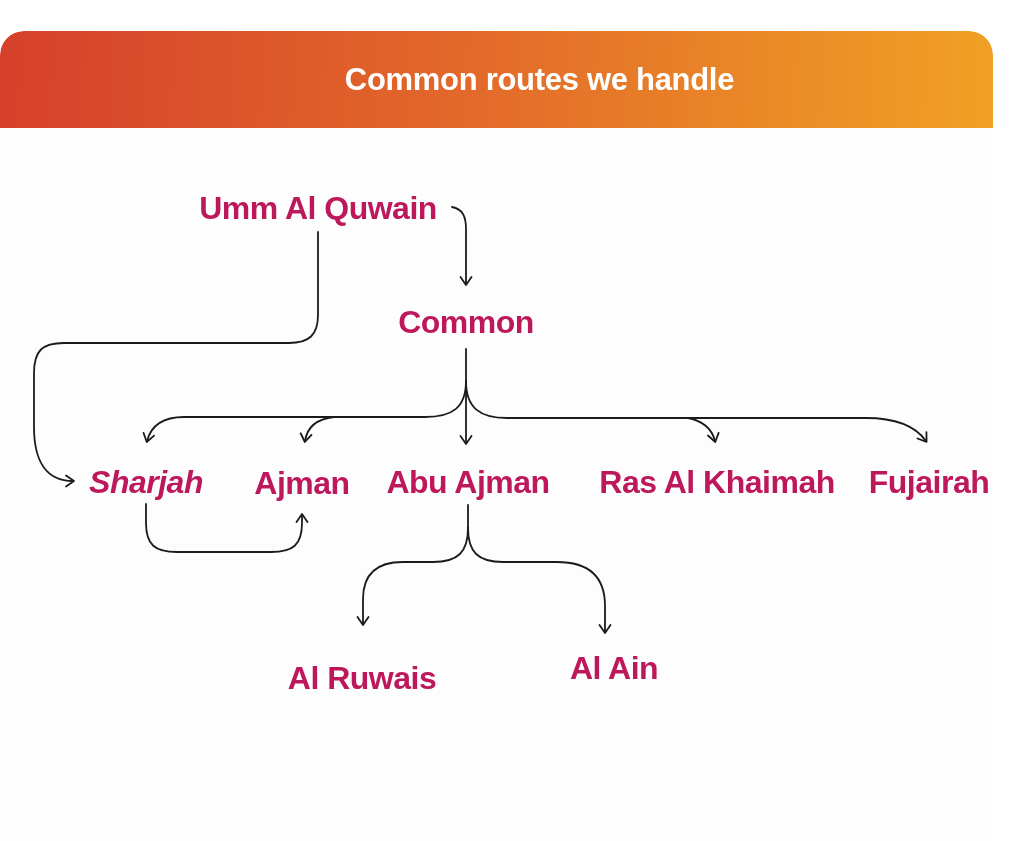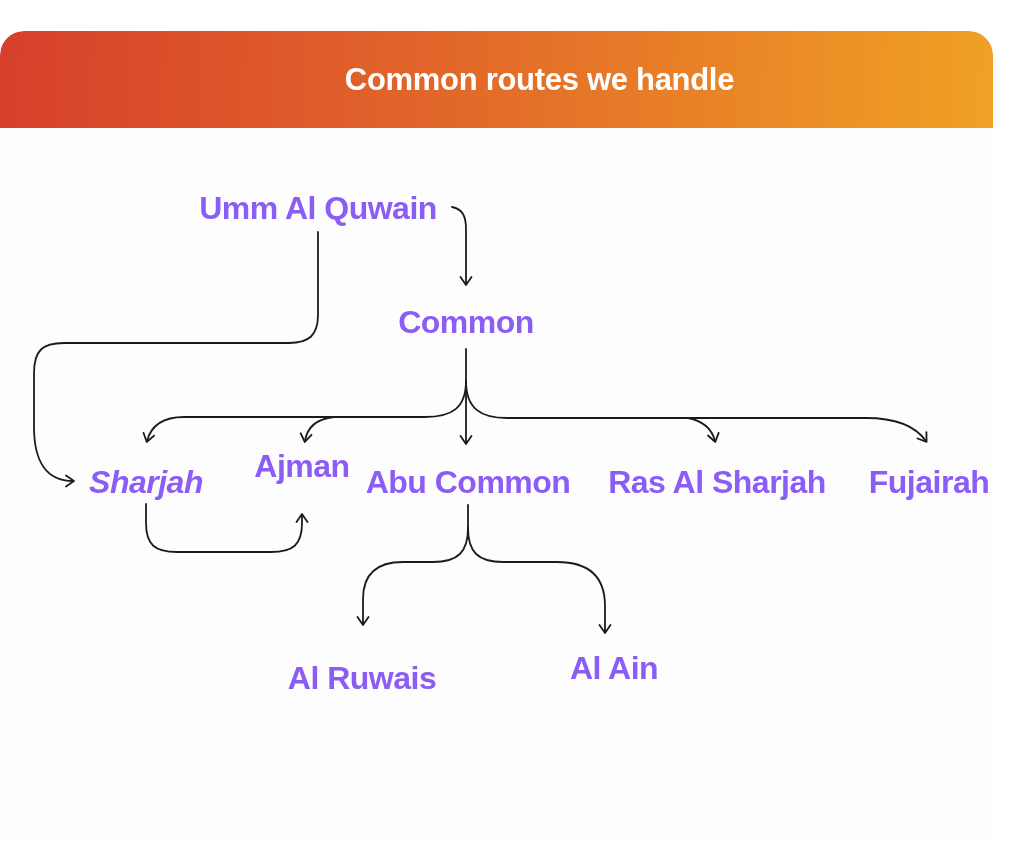--- a/index.html
+++ b/index.html
@@ -24,21 +24,21 @@
     font-size:31px;
     font-weight:700;
     letter-spacing:-0.3px;
   }
   svg.wires { position:absolute; left:0; top:0; width:1024px; height:841px; }
   svg.wires path { fill:none; stroke:#1b1b1b; stroke-width:1.8; stroke-linecap:round; }
   .node {
     position:absolute;
     transform:translate(-50%,-50%);
     font-size:32px; font-weight:700;
-    color:#8b5cf6;
+    color:#be185d;
     letter-spacing:-0.5px;
     white-space:nowrap;
   }
 </style>
 </head>
 <body>
 
 <div class="page">
 
   <div class="header">
@@ -71,20 +71,20 @@
     <path d="M468,474 L468,500"></path>
 
     <path d="M468,497 C468,521 458,531 433,531 L403,531 C377,531 363,543 363,568 L363,593" marker-end="url(#arr)"></path>
 
     <path d="M468,497 C468,521 478,531 503,531 L557,531 C589,531 605,545 605,575 L605,601" marker-end="url(#arr)"></path>
   </svg>
 
   <div class="node" style="left: 318px; top: 177px;">Umm Al Quwain</div>
   <div class="node" style="left: 466px; top: 291px;">Common</div>
   <div class="node" style="left: 146px; top: 451px; font-style: italic;">Sharjah</div>
-  <div class="node" style="left: 302px; top: 435px;">Ajman</div>
-  <div class="node" style="left: 468px; top: 451px;">Abu Common</div>
-  <div class="node" style="left: 717px; top: 451px;">Ras Al Sharjah</div>
+  <div class="node" style="left: 302px; top: 452px;">Ajman</div>
+  <div class="node" style="left: 468px; top: 451px;">Abu Ajman</div>
+  <div class="node" style="left: 717px; top: 451px;">Ras Al Khaimah</div>
   <div class="node" style="left: 362px; top: 647px;">Al Ruwais</div>
   <div class="node" style="left: 929px; top: 451px;">Fujairah</div>
   <div class="node" style="left: 614px; top: 637px;">Al Ain</div>
 
 </div>
 
 </body></html>

